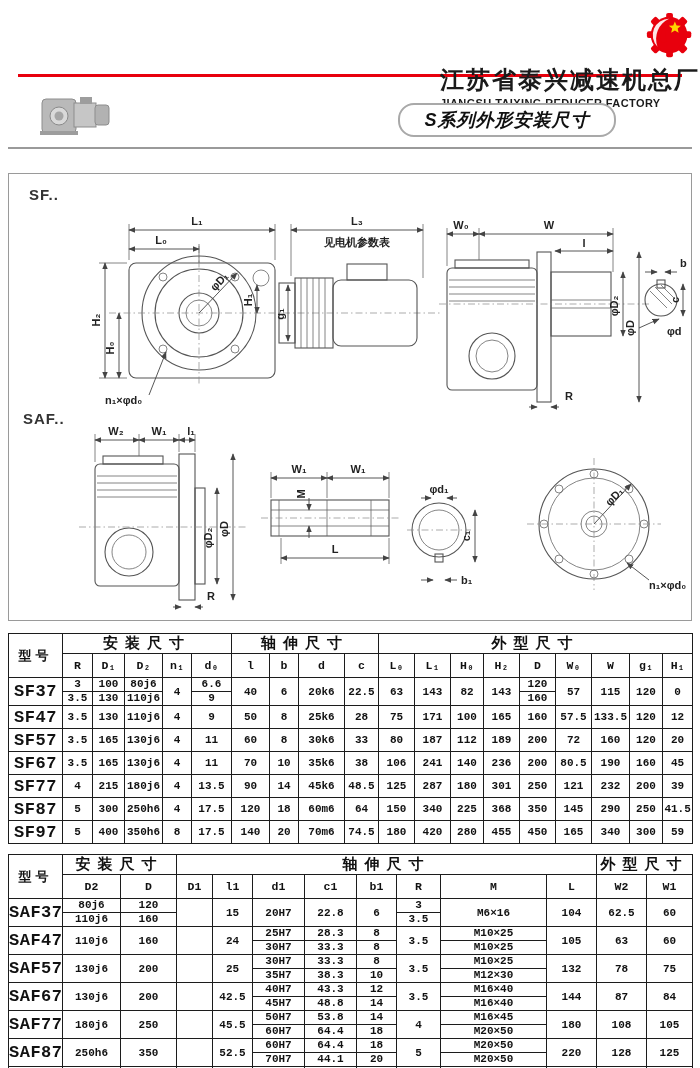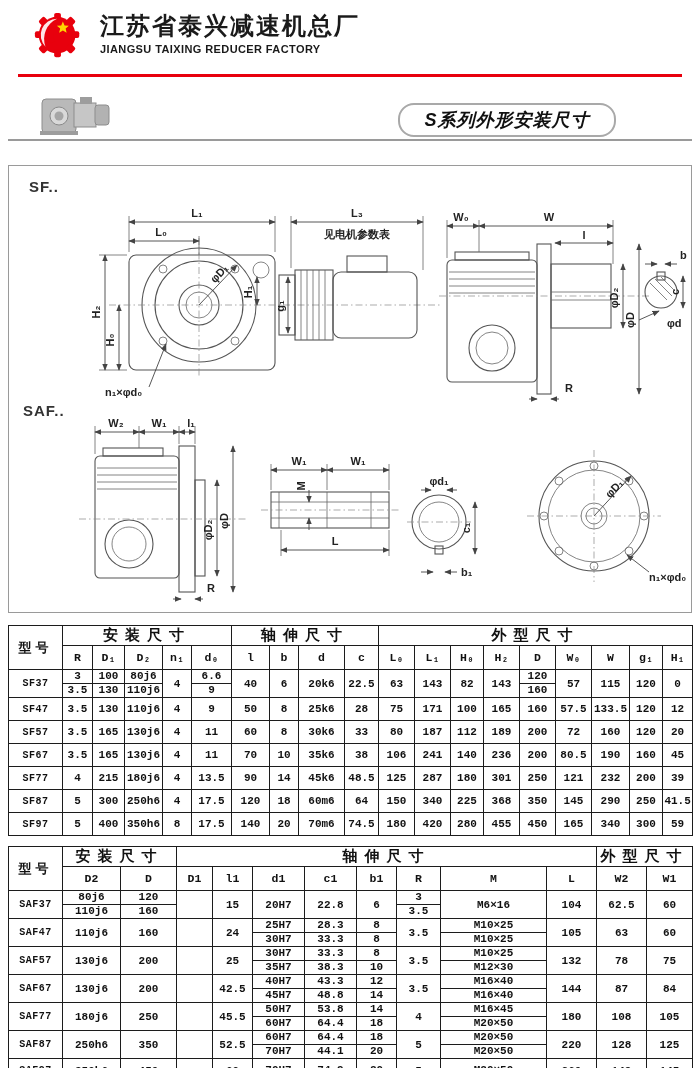--- a/index.html
+++ b/index.html
@@ -1,28 +1,28 @@
 <!DOCTYPE html>
 <html><head>
 <meta charset="utf-8">
 <style>
   html,body{margin:0;padding:0;background:#fff;}
   .page{position:relative;width:700px;height:1068px;background:#fff;
         font-family:"Liberation Sans","DejaVu Sans",sans-serif;color:#111;overflow:hidden;}
 
   
-  .hdr{display:flex;align-items:flex-start;padding:10px 0 0 30px;height:62px;}
+  .hdr{display:flex;align-items:flex-end;padding:10px 0 0 30px;height:62px;flex-direction:column;}
   .hdr .logo{width:58px;height:54px;flex:0 0 auto;}
   .hdr .names{margin-left:12px;padding-top:2px;}
   .company-cn{font-size:24px;font-weight:bold;letter-spacing:2px;color:#1a1a1a;line-height:28px;}
   .company-en{font-size:11px;font-weight:bold;color:#1a1a1a;letter-spacing:.4px;margin-top:3px;}
   .red-rule{height:3px;background:#e8000d;margin:2px 18px 0 18px;}
 
   
-  .subhdr{position:relative;height:62px;}
+  .subhdr{position:relative;height:70px;}
   .thumb{position:absolute;left:38px;top:10px;}
   .badge{position:absolute;left:398px;top:26px;width:214px;height:30px;border:2px solid #a9a9a9;
          border-radius:16px;display:flex;align-items:center;justify-content:center;
          font-size:18px;font-weight:bold;font-style:italic;letter-spacing:1px;background:#fff;}
   .gray-rule{height:2px;background:#9a9a9a;margin:0 8px;}
 
   
   .dwg-box{position:relative;margin:24px 8px 0 8px;height:446px;border:1px solid #9a9a9a;background:#fff;}
   .dwg-title{position:absolute;font-size:15px;font-weight:bold;color:#333;letter-spacing:1px;}
   .dwg-title.sf{left:20px;top:12px;}
@@ -36,21 +36,21 @@
 
   
   .tblwrap{margin:12px 8px 0 8px;font-family:Liberation Mono, monospace;}
   .tblwrap.t2{margin-top:10px;}
   table{border-collapse:collapse;table-layout:fixed;width:684px;}
   th,td{border:1.4px solid #1c1c1c;text-align:center;vertical-align:middle;
         font-size:11px;font-weight:bold;padding:0;color:#111;background:#fff;}
   th.grp{font-size:15px;letter-spacing:7px;height:19px;}
   th.colh{height:23px;font-size:11.5px;}
   th.model{font-size:13px;letter-spacing:4px;}
-  td.model{font-size:10px;letter-spacing:.5px;height:22px;}
+  td.model{font-size:17px;letter-spacing:.5px;height:22px;}
   .t1 tbody tr{height:23px;}
   .t2 tbody tr{height:24px;}
   .split{display:flex;flex-direction:column;width:100%;}
   .split>div{flex:1;min-height:12px;line-height:13px;display:flex;align-items:center;justify-content:center;}
   .split>div+div{border-top:1px solid #1c1c1c;}
 </style>
 </head>
 <body>
 
 <div class="page">

